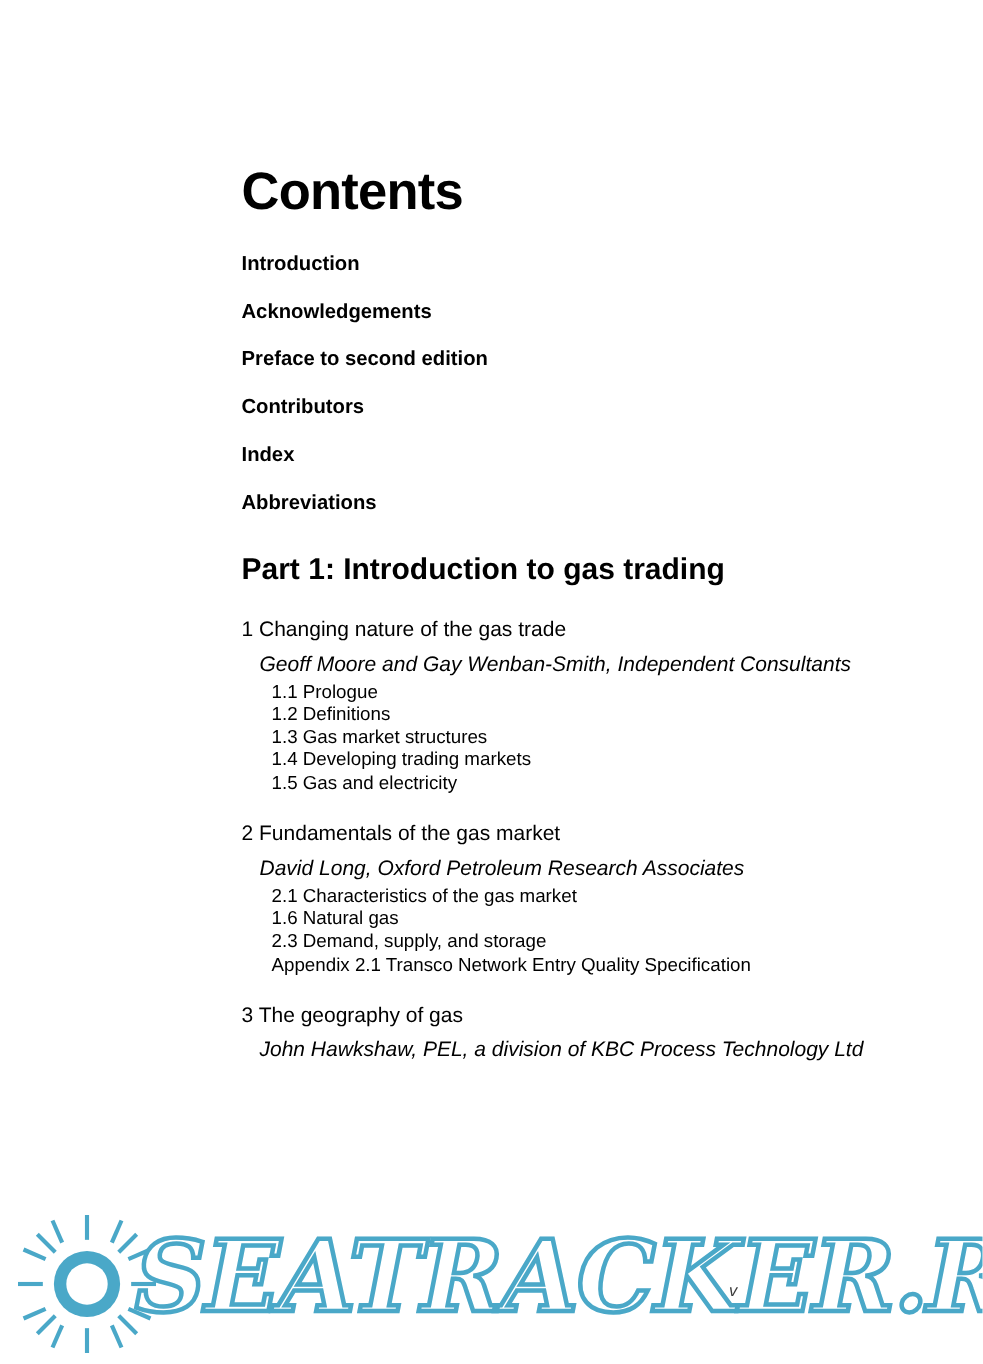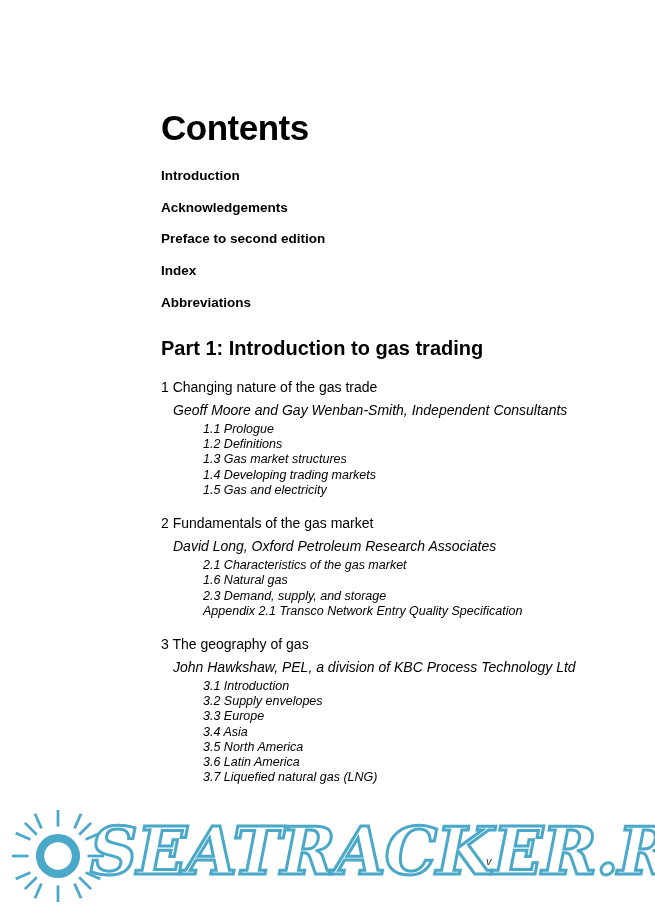--- a/index.html
+++ b/index.html
@@ -62,22 +62,21 @@
     line-height: 1.2;
   }
   .sections {
     margin: 0;
     padding: 0;
     list-style: none;
   }
   .section-item {
     font-size: 12.5px;
     line-height: 1.22;
-    margin-left: 42px;
-    font-style: italic;
+    margin-left: 20px;
   }
   .watermark {
     position: absolute;
     left: 0;
     bottom: 0;
     width: 655px;
     height: 105px;
     pointer-events: none;
   }
   .wm-text {
@@ -115,20 +114,21 @@
 <div class="page">
 
   <div class="content">
 
     <h1 class="doc-title">Contents</h1>
 
     <div>
       <div class="front-item">Introduction</div>
       <div class="front-item">Acknowledgements</div>
       <div class="front-item">Preface to second edition</div>
+      <div class="front-item">Contributors</div>
       <div class="front-item">Index</div>
       <div class="front-item">Abbreviations</div>
     </div>
 
     <h2 class="part-title">Part 1: Introduction to gas trading</h2>
 
     <div class="chapter">
       <div class="chapter-title">1 Changing nature of the gas trade</div>
       <div class="chapter-authors">Geoff Moore and Gay Wenban-Smith, Independent Consultants</div>
       <ul class="sections">
@@ -147,29 +147,20 @@
         <li class="section-item">2.1 Characteristics of the gas market</li>
         <li class="section-item">1.6 Natural gas</li>
         <li class="section-item">2.3 Demand, supply, and storage</li>
         <li class="section-item">Appendix 2.1 Transco Network Entry Quality Specification</li>
       </ul>
     </div>
 
     <div class="chapter">
       <div class="chapter-title">3 The geography of gas</div>
       <div class="chapter-authors">John Hawkshaw, PEL, a division of KBC Process Technology Ltd</div>
-      <ul class="sections">
-        <li class="section-item">3.1 Introduction</li>
-        <li class="section-item">3.2 Supply envelopes</li>
-        <li class="section-item">3.3 Europe</li>
-        <li class="section-item">3.4 Asia</li>
-        <li class="section-item">3.5 North America</li>
-        <li class="section-item">3.6 Latin America</li>
-        <li class="section-item">3.7 Liquefied natural gas (LNG)</li>
-      </ul>
     </div>
 
   </div>
 
   <div class="page-number">v</div>
 
   <div class="watermark">
     <svg class="wm-sun" viewBox="0 0 100 100">
       <g stroke="#4aa8c8" stroke-width="3" fill="none">
         <line x1="50" y1="0" x2="50" y2="18"></line>

